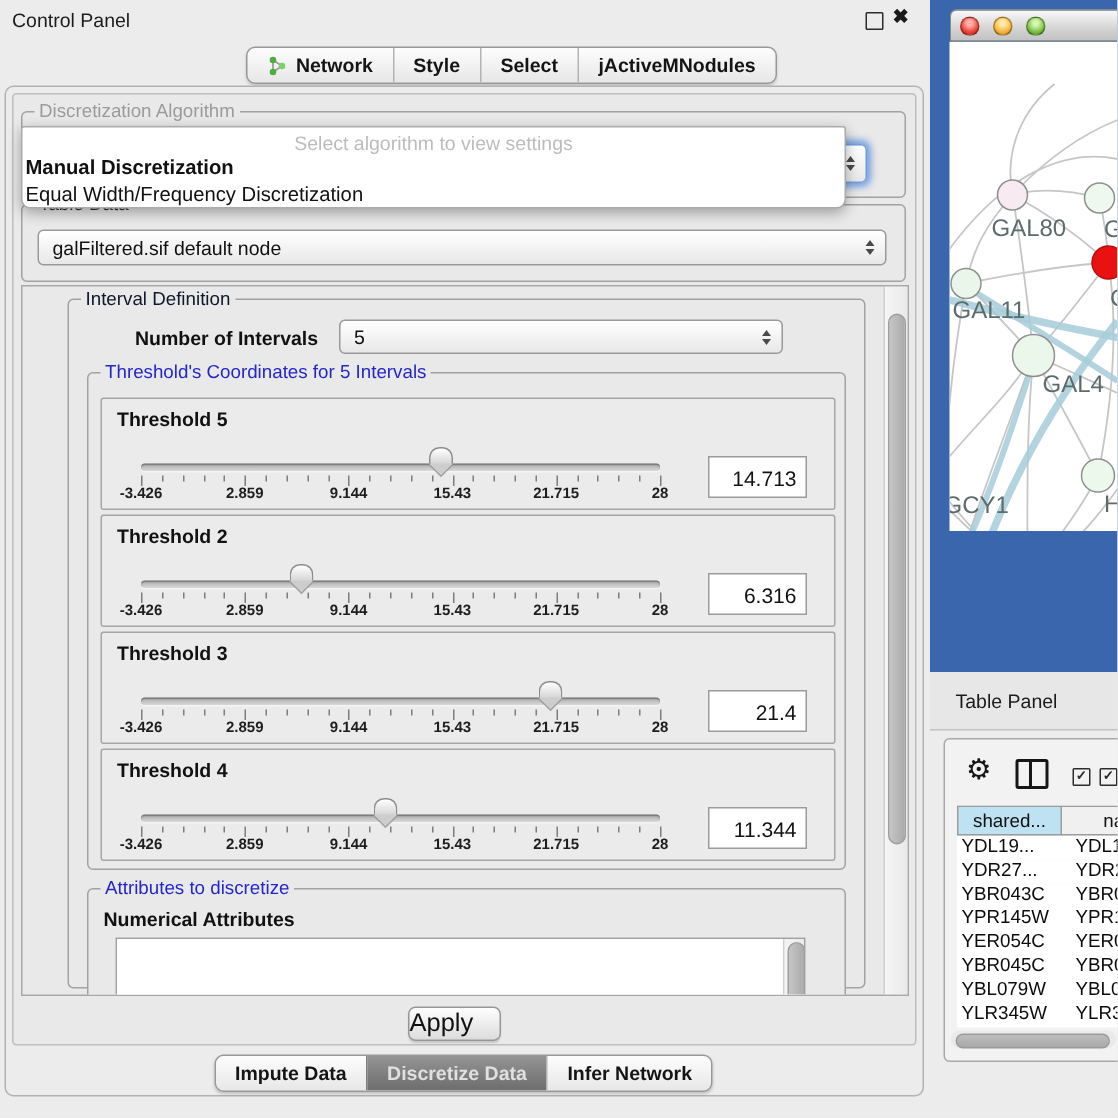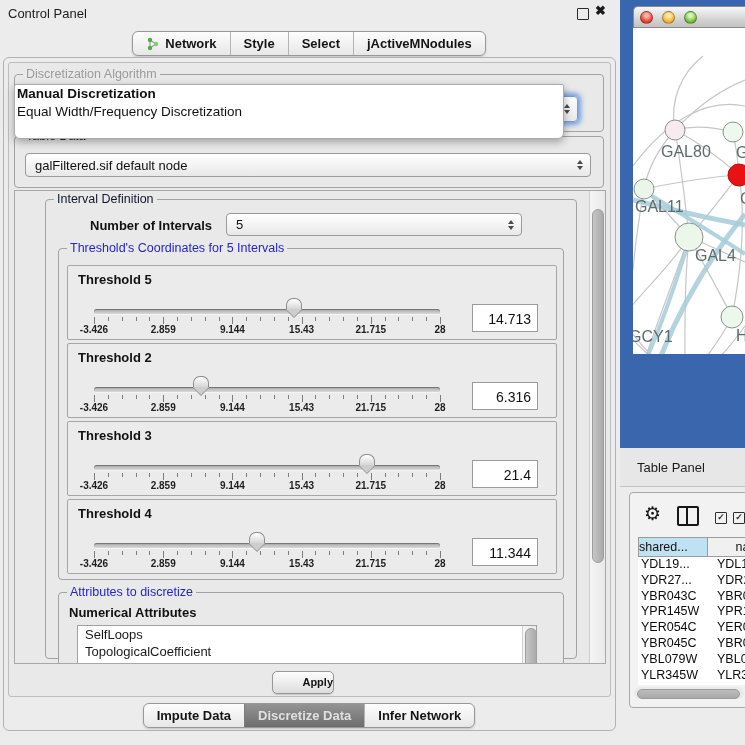--- a/index.html
+++ b/index.html
@@ -75,22 +75,22 @@
                 border-top:8px solid #cdcdcd; filter:drop-shadow(0 1px 0 #8d8d8d); }
   .vbox { position:absolute; left:404px; top:38px; width:66px; height:28px; background:#ffffff;
           border:1px solid #9b9b9b; font-size:14px; color:#111; text-align:right;
           line-height:28px; padding-right:6px; box-sizing:border-box; }
 
   
   .attr-list { position:absolute; background:#ffffff; border:1px solid #a0a0a0; overflow:hidden; }
   .attr-item { font-size:13px; color:#1a1a1a; line-height:17px; padding-left:7px; white-space:nowrap; }
 
   .apply-btn { left:272px; top:671px; width:60px; height:21px; border:1px solid #979797; border-radius:5px;
-               background:linear-gradient(#fefefe,#dcdcdc); font-size:11px; font-weight:bold; color:#111;
-               text-align:right; line-height:20px; box-shadow:0 1px 1px rgba(0,0,0,.15); }
+               background:linear-gradient(#fefefe,#dcdcdc); font-size:17px; font-weight:normal; color:#111;
+               text-align:left; line-height:20px; box-shadow:0 1px 1px rgba(0,0,0,.15); }
 
   
   .desktop { left:620px; top:0; width:125px; height:448px; background:#3a66ae; }
   .net-titlebar { left:633px; top:6px; width:112px; height:22px;
                   background:linear-gradient(#f8f8f8,#cfcfcf 70%,#c2c2c2);
                   border:1px solid #8a8a8a; border-right:none; border-top-left-radius:5px; box-sizing:border-box; }
   .light { position:absolute; top:4px; width:13px; height:13px; border-radius:50%;
            border:1px solid rgba(0,0,0,.30); box-sizing:border-box; }
   .light.red    { left:6px;  background:radial-gradient(circle at 50% 32%, #ffb3ab 0 18%, #ee4438 62%, #ae251c); }
   .light.yellow { left:28px; background:radial-gradient(circle at 50% 32%, #ffe9a8 0 18%, #f5b53e 62%, #bb7d14); }
@@ -103,40 +103,40 @@
              border:1px solid #a8a8a8; border-radius:4px; }
   .gear-icon { position:absolute; left:14px; top:11px; font-size:19px; color:#161616; line-height:19px; }
   .split-icon { position:absolute; left:47px; top:13px; width:18px; height:16px; border:2px solid #161616; border-radius:2px; }
   .split-icon::after { content:""; position:absolute; left:7px; top:0; width:2px; height:16px; background:#161616; }
   .cbx { position:absolute; top:19px; width:10px; height:10px; border:1.5px solid #2d2d2d; border-radius:1px;
          font-size:9px; line-height:9px; text-align:center; color:#2d2d2d; font-weight:bold; }
 
   .gtable { position:absolute; left:8px; top:44px; width:140px; height:148px; overflow:hidden; }
   .ghead { display:flex; height:20px; }
   .gh1 { width:70px; background:#bfe2f2; border:1px solid #9c9c9c; box-sizing:border-box;
-         font-size:12.5px; line-height:18px; color:#111; }
+         font-size:12.5px; text-align:center; line-height:18px; color:#111; }
   .gh2 { flex:1; background:#f0f0f0; border:1px solid #9c9c9c; border-left:none; box-sizing:border-box;
          font-size:12.5px; text-align:center; line-height:18px; color:#111; }
   .grow { display:flex; height:15.8px; background:#ffffff; font-size:12.5px; color:#0c0c0c; }
   .gc1 { width:70px; padding-left:3px; box-sizing:border-box; white-space:nowrap; overflow:hidden; }
   .gc2 { flex:1; padding-left:9px; white-space:nowrap; overflow:hidden; }
   .hscroll { position:absolute; left:4px; top:194px; width:110px; height:12px; background:#eaeaea; border-radius:6px; }
   .hthumb  { position:absolute; left:3px; top:2px; width:101px; height:8px; border-radius:5px;
              background:linear-gradient(#bdbdbd,#a9a9a9); border:1px solid #9b9b9b; }
 
   .label-bold { font-weight:bold; font-size:13px; color:#111; }
 </style>
 </head>
 <body>
 
 <div class="abs cp-title">Control Panel</div>
 <div class="abs float-icon"></div>
 <div class="abs close-icon">✖</div>
 
-<div class="abs seg-wrap" style="top:31px;">
+<div class="abs seg-wrap" style="top:31px;padding-left:32px;">
   <div class="seg" id="top-tabs">
       <div class="seg-item">
         <svg width="14" height="14" viewBox="0 0 14 14">
           <line x1="4" y1="3" x2="10" y2="7" stroke="#9c9c9c" stroke-width="1.2"></line>
           <line x1="4" y1="11" x2="10" y2="7" stroke="#9c9c9c" stroke-width="1.2"></line>
           <line x1="4" y1="3" x2="4" y2="11" stroke="#9c9c9c" stroke-width="1.2"></line>
           <circle cx="4" cy="3" r="2.2" fill="#4caf3f"></circle>
           <circle cx="4" cy="11" r="2.2" fill="#4caf3f"></circle>
           <circle cx="10" cy="7" r="2.2" fill="#7ed06f"></circle>
         </svg>
@@ -161,20 +161,21 @@
   <div class="group-title gt-gray">Discretization Algorithm</div>
 </div>
 <div class="combo focused" style="left:22px; top:96px; width:556px; height:26px;">
   <span class="stepper">
       <span class="tri-up"></span>
       <span class="tri-down"></span>
     </span>
 </div>
 
 <div class="abs popup">
+  <div class="popup-hint">Select algorithm to view settings</div>
   <div id="popup-options">
       <div class="popup-opt bold">Manual Discretization</div>
       <div class="popup-opt">Equal Width/Frequency Discretization</div>
     </div>
 </div>
 
 <div class="group" style="left:14px; top:136px; width:588px; height:50px;">
   <div class="group-title gt-black">Table Data</div>
   <div class="combo" style="left:10px; top:16px; width:566px; height:24px;">
     <span>galFiltered.sif default node</span>
@@ -366,25 +367,20 @@
             </div>
             <div class="vbox">11.344</div>
           </div>
         </div>
     </div>
 
     <div class="group" style="left:12px; top:392px; width:504px; height:150px; background:#e9e9e9;">
       <div class="group-title gt-blue">Attributes to discretize</div>
       <div class="abs label-bold" style="left:10px; top:12px;">Numerical Attributes</div>
       <div class="attr-list" style="left:18px; top:32px; width:458px; height:90px;">
-        <div id="attr-items">
-            <div class="attr-item">SelfLoops</div>
-            <div class="attr-item">TopologicalCoefficient</div>
-            <div class="attr-item">BetweennessCentrality</div>
-          </div>
         <div class="vscroll" style="width:13px;">
           <div class="vthumb" style="top:2px; height:45px;"></div>
         </div>
       </div>
     </div>
   </div>
 
   <div class="vscroll">
     <div class="vthumb" style="top:18px; height:352px;"></div>
   </div>

